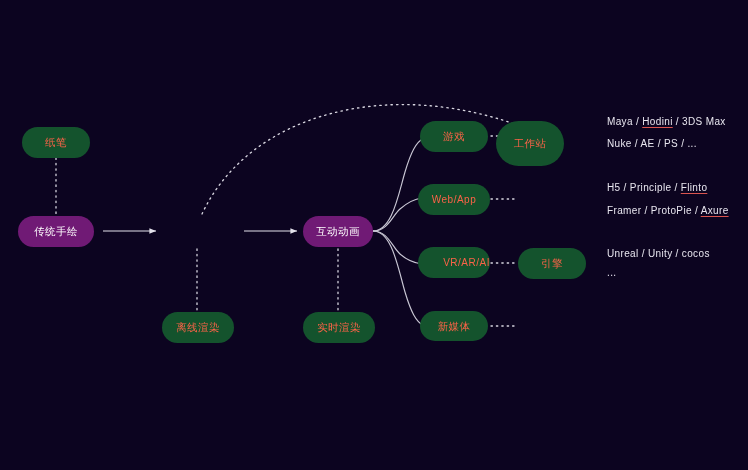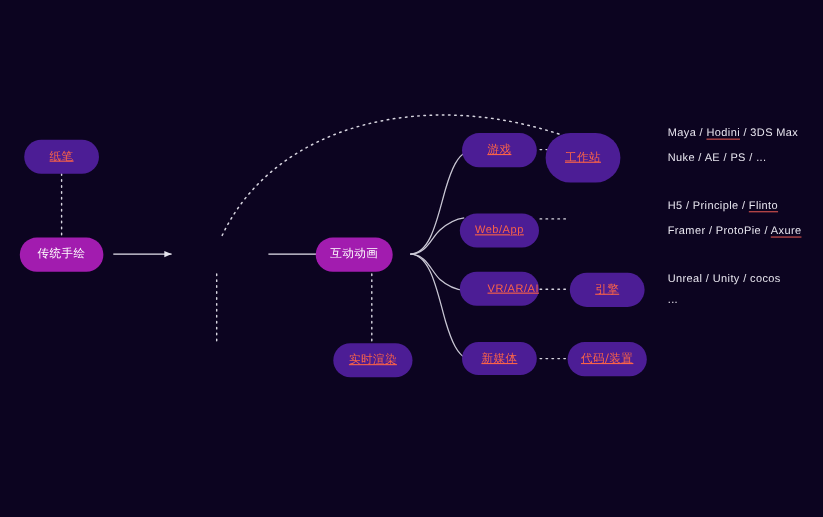--- a/index.html
+++ b/index.html
@@ -38,27 +38,26 @@
     font-size: 10.5px;
     letter-spacing: 0.4px;
     white-space: nowrap;
     line-height: 1;
     z-index: 3;
   }
   .node-cn {
     font-family: "DejaVu Sans", "Liberation Sans", sans-serif;
   }
   .node.filled {
-    background: #a21caf;
+    background: #701a75;
     color: #ffffff;
   }
   .node.outline {
-    background: #4c1d95;
+    background: #14532d;
     color: #fb6348;
-    text-decoration: underline;
   }
   .node.outline.latin {
     font-size: 10px;
     letter-spacing: 0.5px;
   }
   .tool-text {
     position: absolute;
     color: #e8e6ef;
     font-size: 10px;
     letter-spacing: 0.35px;
@@ -111,57 +110,57 @@
 
   <div class="node outline node-cn" style="left:22px; top:127px; width:68px; height:31px;">
     <span>纸笔</span>
   </div>
 
   <div class="node filled node-cn" style="left:18px; top:216px; width:76px; height:31px;">
     <span>传统手绘</span>
   </div>
 
 
+  <div class="node outline node-cn" style="left:162px; top:312px; width:72px; height:31px;">
+    <span>离线渲染</span>
+  </div>
 
-  <div class="node filled node-cn" style="left:287px; top:216px; width:70px; height:31px;">
+  <div class="node filled node-cn" style="left:303px; top:216px; width:70px; height:31px;">
     <span>互动动画</span>
   </div>
 
   <div class="node outline node-cn" style="left:303px; top:312px; width:72px; height:31px;">
     <span>实时渲染</span>
   </div>
 
   <div class="node outline node-cn" style="left:420px; top:121px; width:68px; height:31px;text-align:center;">
     <span>游戏</span>
   </div>
 
-  <div class="node outline latin" style="left:418px; top:184px; width:72px; height:31px;margin-top:10px;">
+  <div class="node outline latin" style="left:418px; top:184px; width:72px; height:31px;">
     <span>Web/App</span>
   </div>
 
   <div class="node outline latin" style="left:418px; top:247px; width:72px; height:31px;justify-content:flex-end;">
     <span>VR/AR/AI</span>
   </div>
 
   <div class="node outline node-cn" style="left:420px; top:311px; width:68px; height:30px;">
     <span>新媒体</span>
   </div>
 
   <div class="node outline node-cn" style="left:496px; top:121px; width:68px; height:45px;">
     <span>工作站</span>
   </div>
 
 
   <div class="node outline node-cn" style="left:518px; top:248px; width:68px; height:31px;">
     <span>引擎</span>
   </div>
 
-  <div class="node outline node-cn" style="left:516px; top:311px; width:72px; height:31px;">
-    <span>代码/装置</span>
-  </div>
 
   <div class="tool-text" style="left:607px; top:117px;">
     <span>Maya / </span><span class="misspelled">Hodini</span><span> / 3DS Max</span>
   </div>
   <div class="tool-text" style="left:607px; top:139px;">Nuke / AE / PS / ...</div>
 
   <div class="tool-text" style="left:607px; top:183px;">
     <span>H5 / Principle / </span><span class="misspelled">Flinto</span><span></span>
   </div>
   <div class="tool-text" style="left:607px; top:206px;">

